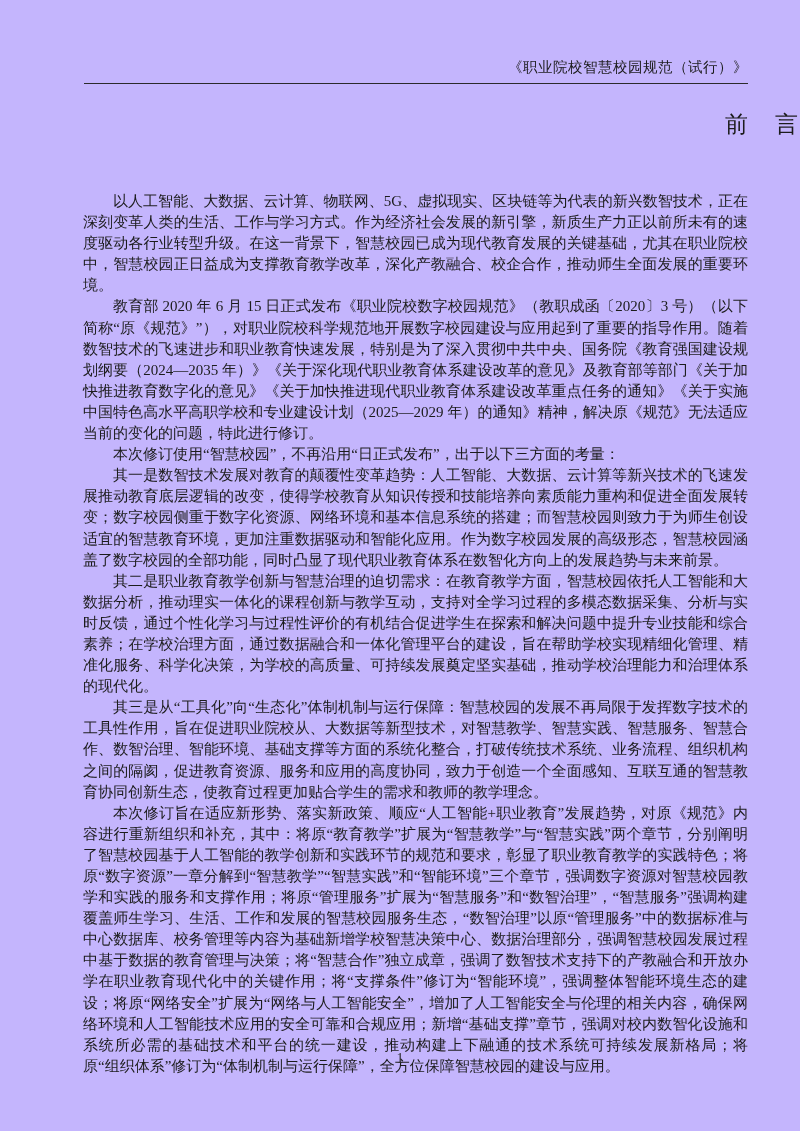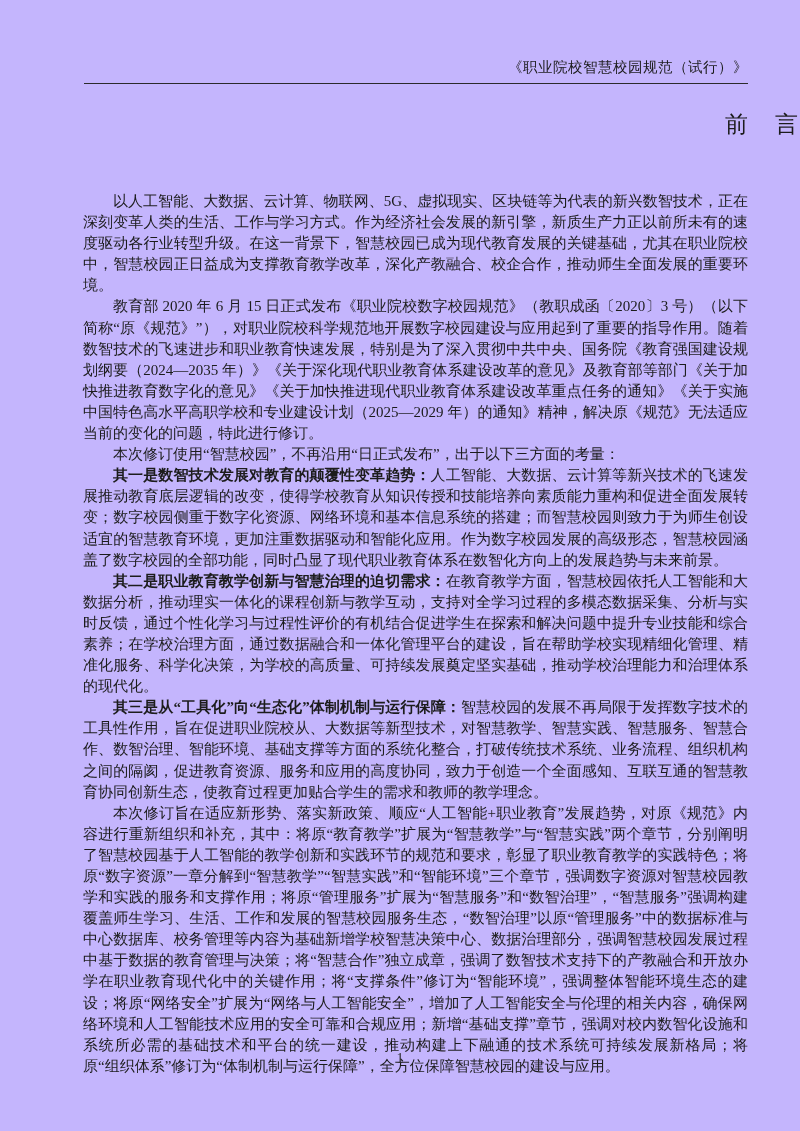--- a/index.html
+++ b/index.html
@@ -47,21 +47,21 @@
     text-align: justify;
     text-justify: inter-ideograph;
     margin-top: 44px;
   }
   .content p {
     margin: 0;
     padding: 0;
     text-indent: 2em;
   }
   .lead {
-    font-weight: bold;
+    font-weight: normal;
   }
   .page-footer {
     position: absolute;
     top: 1051px;
     left: 0;
     width: 100%;
     text-align: center;
     font-size: 14px;
     color: #2a2a2a;
   }

